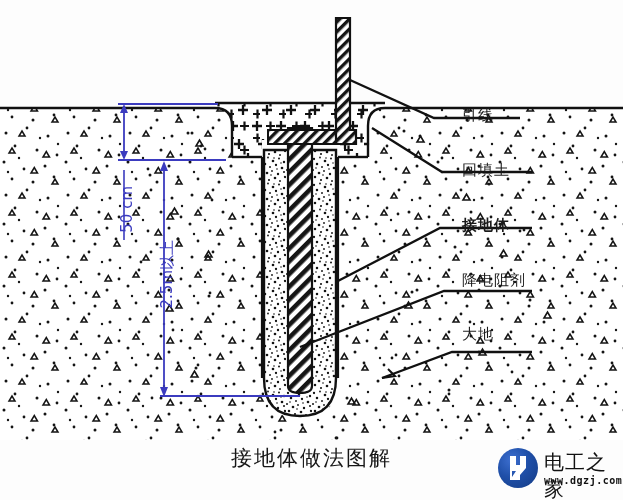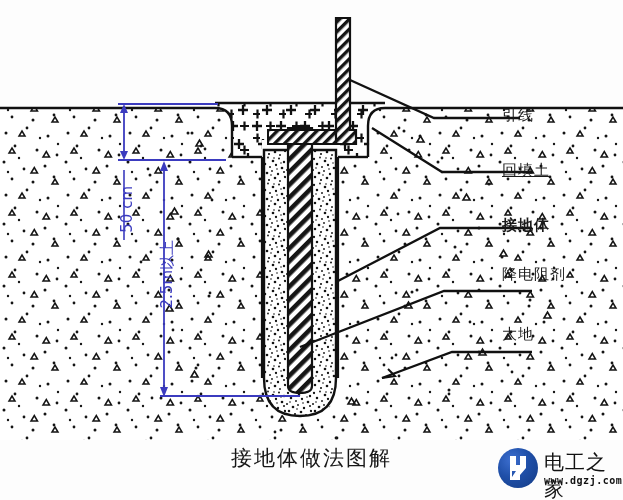--- a/index.html
+++ b/index.html
@@ -12,21 +12,20 @@
   svg.diagram{position:absolute;left:0;top:0;width:623px;height:500px;display:block;}
 
   .lbl{
     position:absolute;
     color:#1a1a1a;
     font-family:"DejaVu Sans","Liberation Sans",sans-serif;
     font-size:15px;
     letter-spacing:1px;
     white-space:nowrap;
     font-weight:500;
-    margin-left:40px;
   }
   .dimlbl{
     position:absolute;
     color:#3b3bbf;
     font-family:"DejaVu Sans","Liberation Sans",sans-serif;
     font-size:15px;
     white-space:nowrap;
     transform-origin:left top;
   }
   #title{
@@ -298,23 +297,23 @@
       <path d="M164 161 l-4 10 h8 z" fill="#3b3bbf" stroke="none"></path>
       <path d="M164 397 l-4 -10 h8 z" fill="#3b3bbf" stroke="none"></path>
     </g>
   </svg>
 
   <div class="dimlbl" style="left:118px;top:186px;transform:rotate(-90deg) translate(-100%,0);">50 cm</div>
 
   <div class="dimlbl" style="left:158px;top:240px;transform:rotate(-90deg) translate(-100%,0);">2.5m以上</div>
 
   <div class="lbl" style="left:462px;top:106px;">引线</div>
-  <div class="lbl" style="left:462px;top:161px;text-decoration:underline;">回填土</div>
+  <div class="lbl" style="left:462px;top:161px;">回填土</div>
   <div class="lbl" style="left:462px;top:216px;font-weight:bold;">接地体</div>
-  <div class="lbl" style="left:462px;top:265px;text-align:center;">降电阻剂</div>
+  <div class="lbl" style="left:462px;top:271px;text-align:center;">降电阻剂</div>
   <div class="lbl" style="left:462px;top:325px;">大地</div>
 
   <div id="logo">
     <div class="mark">
       <svg class="glyph" viewBox="0 0 22 28">
         <path d="M3 2 L9 2 L9 11 L13 11 L13 2 L19 2 L19 14 L13 21 L13 26 L9 26 L9 17 L5 17 L5 26 L3 26 Z" fill="#ffffff"></path>
         <path d="M3 26 L9 17 L9 26 Z" fill="#ffffff"></path>
       </svg>
     </div>
     <div class="brand">电工之家</div>

